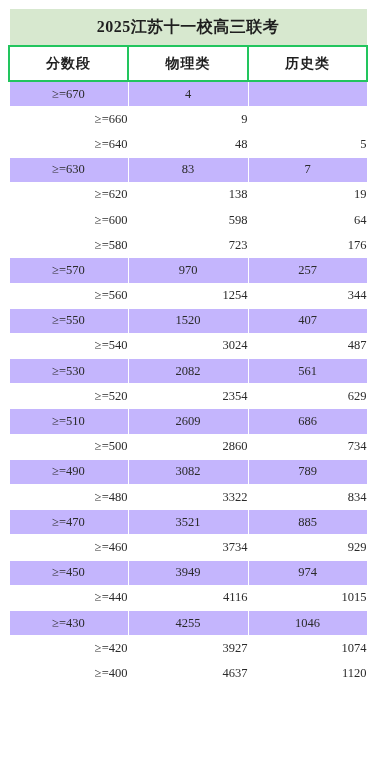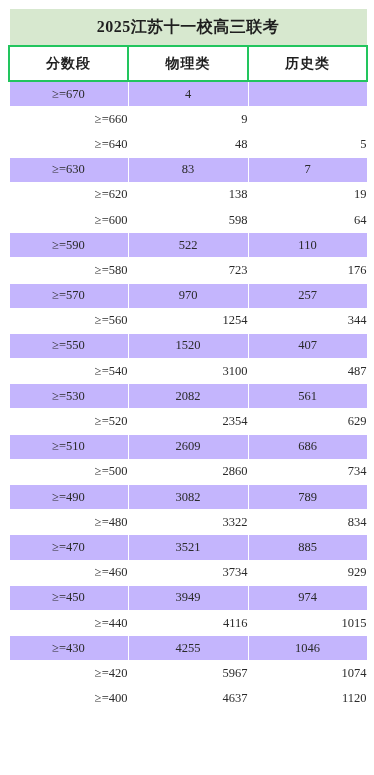--- a/index.html
+++ b/index.html
@@ -105,25 +105,20 @@
         <tr class="row-even">
           <td class="data-cell">≥=620</td>
           <td class="data-cell">138</td>
           <td class="data-cell">19</td>
         </tr>
         <tr class="row-even">
           <td class="data-cell">≥=600</td>
           <td class="data-cell">598</td>
           <td class="data-cell">64</td>
         </tr>
-        <tr class="row-odd">
-          <td class="data-cell">≥=590</td>
-          <td class="data-cell">522</td>
-          <td class="data-cell">110</td>
-        </tr>
         <tr class="row-even">
           <td class="data-cell">≥=580</td>
           <td class="data-cell">723</td>
           <td class="data-cell">176</td>
         </tr>
         <tr class="row-odd">
           <td class="data-cell">≥=570</td>
           <td class="data-cell">970</td>
           <td class="data-cell">257</td>
         </tr>
@@ -132,21 +127,21 @@
           <td class="data-cell">1254</td>
           <td class="data-cell">344</td>
         </tr>
         <tr class="row-odd">
           <td class="data-cell">≥=550</td>
           <td class="data-cell">1520</td>
           <td class="data-cell">407</td>
         </tr>
         <tr class="row-even">
           <td class="data-cell">≥=540</td>
-          <td class="data-cell">3100</td>
+          <td class="data-cell">3024</td>
           <td class="data-cell">487</td>
         </tr>
         <tr class="row-odd">
           <td class="data-cell">≥=530</td>
           <td class="data-cell">2082</td>
           <td class="data-cell">561</td>
         </tr>
         <tr class="row-even">
           <td class="data-cell">≥=520</td>
           <td class="data-cell">2354</td>
@@ -192,21 +187,21 @@
           <td class="data-cell">4116</td>
           <td class="data-cell">1015</td>
         </tr>
         <tr class="row-odd">
           <td class="data-cell">≥=430</td>
           <td class="data-cell">4255</td>
           <td class="data-cell">1046</td>
         </tr>
         <tr class="row-even">
           <td class="data-cell">≥=420</td>
-          <td class="data-cell">5967</td>
+          <td class="data-cell">3927</td>
           <td class="data-cell">1074</td>
         </tr>
         <tr class="row-even">
           <td class="data-cell">≥=400</td>
           <td class="data-cell">4637</td>
           <td class="data-cell">1120</td>
         </tr>
       </tbody>
   </table>
 </div>

